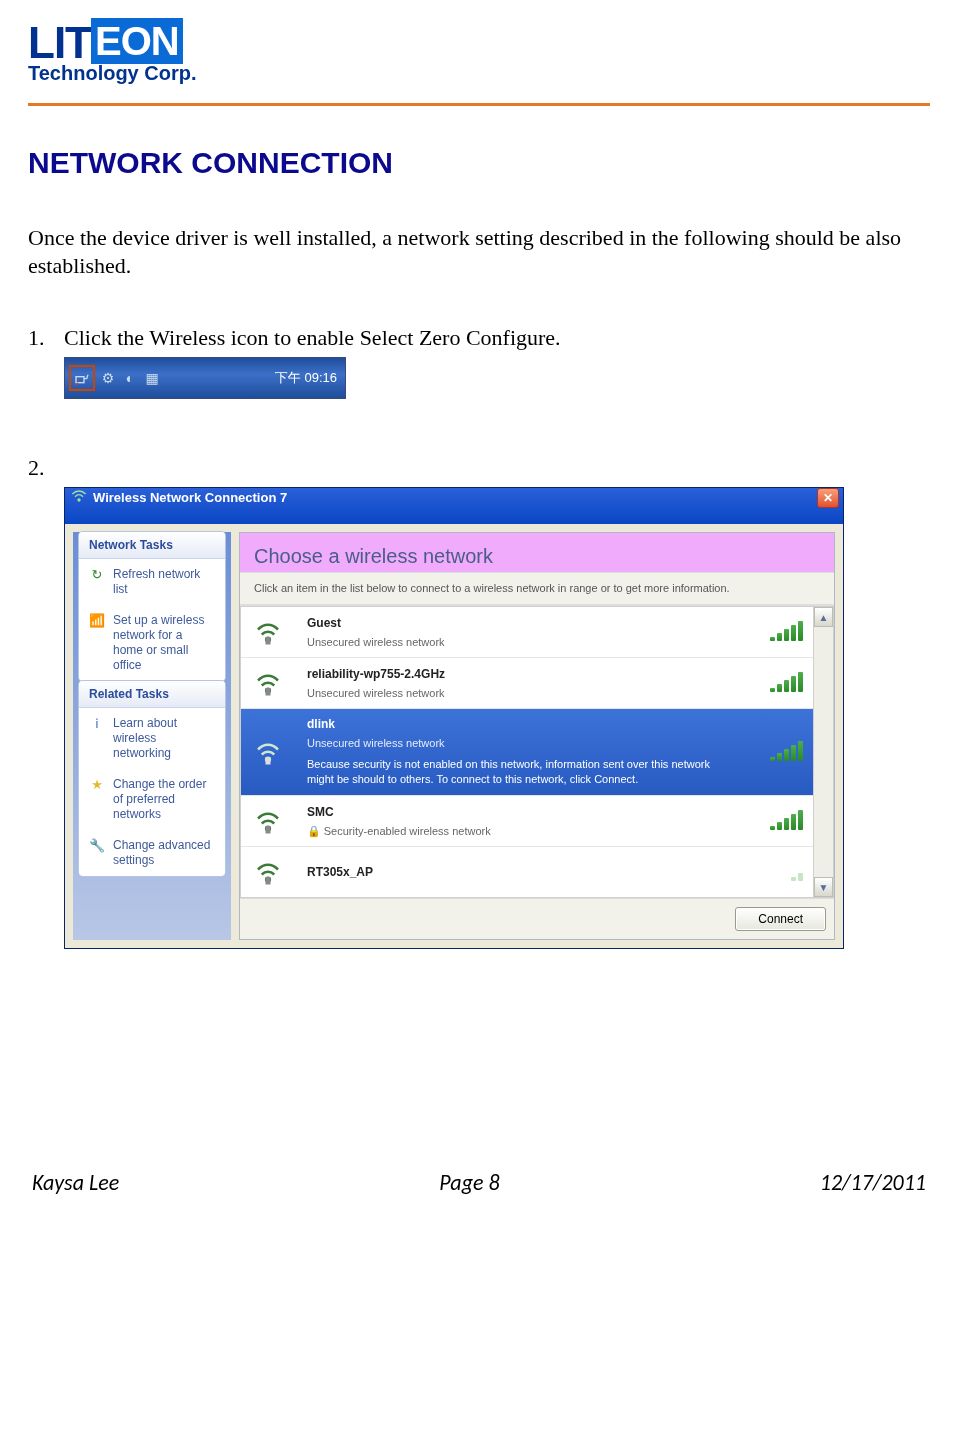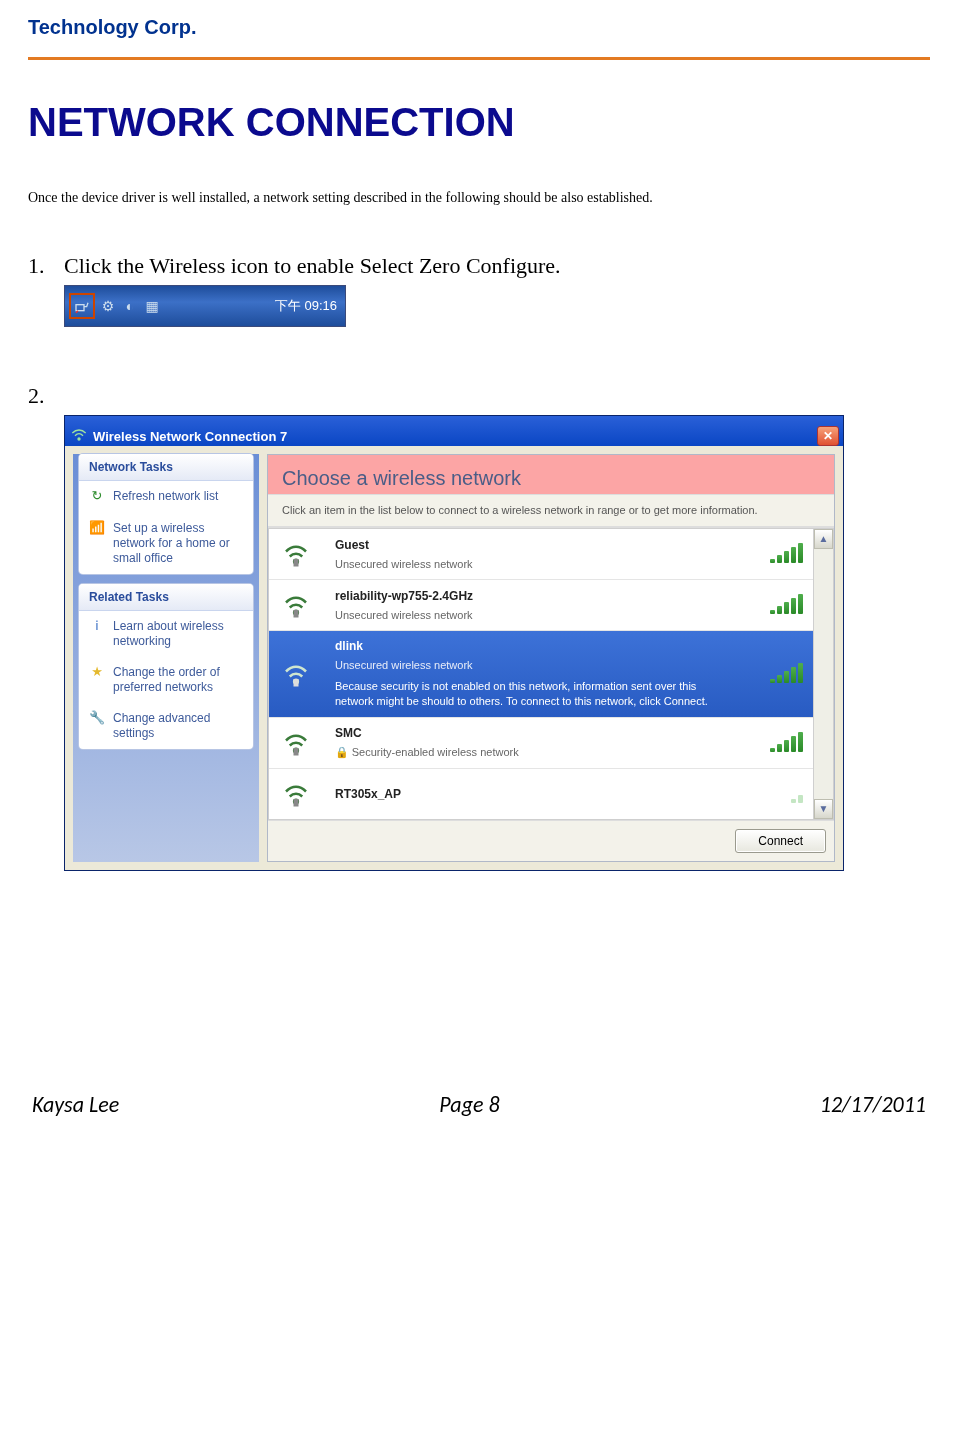--- a/index.html
+++ b/index.html
@@ -35,26 +35,26 @@
     text-shadow: 1px 1px 0 #fff;
   }
   .hr-orange {
     border:0;
     border-top:3px solid #e37a22;
     margin:18px 0 40px 0;
   }
   .h1 {
     font-family: Arial, Verdana, sans-serif;
     font-weight: 900;
-    font-size: 40px;
+    font-size: 30px;
     color:#0b0a8e;
     margin:0 0 44px 0;
   }
   .para {
-    font-size:14px;
+    font-size:22px;
     line-height:1.25;
     margin:0 0 46px 0;
     max-width:900px;
   }
   .step {
     font-size:22px;
     margin:0 0 6px 0;
     display:flex;
     gap:14px;
   }
@@ -96,23 +96,23 @@
   .dlg {
     margin-left:36px;
     width:780px;
     font-family: Tahoma, Verdana, sans-serif;
     font-size:12px;
     border:1px solid #0a246a;
     background:#ece9d8;
   }
   .dlg-titlebar {
     background:linear-gradient(#2a60d8,#0a46c4);
-    height:30px;
-    display:flex;
-    align-items:flex-end;
+    height:36px;
+    display:flex;
+    align-items:flex-start;
     padding:0 4px 0 6px;
     color:#fff;
   }
   .dlg-titlebar .ti {
     display:flex; align-items:center; gap:6px; font-weight:bold; font-size:13px;
   }
   .dlg-close {
     margin-left:auto;
     width:22px; height:20px;
     background:linear-gradient(#f7a27a,#e05030);
@@ -121,24 +121,24 @@
     display:flex; align-items:center; justify-content:center;
     color:#fff; font-weight:bold; font-size:12px;
   }
   .dlg-body {
     display:flex;
     padding:8px;
     gap:8px;
   }
   
   .side {
-    width:186px;
+    width:158px;
     background:linear-gradient(#6a8ed6,#b8c7e6);
     padding:0 0 12px 0;
-    display:flex; flex-direction:column; gap:10px;
+    display:flex; flex-direction:column; 
     color:#3a4c7d;
   }
   .side-section {
     margin:0 6px;
     background:#fff;
     border-radius:4px;
     overflow:hidden;
     box-shadow:0 0 0 1px #b7c5e4;
   }
   .side-h {
@@ -157,21 +157,21 @@
     line-height:1.25;
   }
   .side-item .ic {
     width:16px; height:16px; flex-shrink:0;
     display:inline-flex; align-items:center; justify-content:center;
     font-size:13px;
   }
   
   .main {
     flex:1;
-    background:#fca5a5;
+    background:#f0abfc;
     border:1px solid #b0b8c8;
     padding:0;
     position:relative;
     display:flex; flex-direction:column;
   }
   .main-h {
     font-family: Tahoma, sans-serif;
     color:#4a5d87;
     font-size:20px;
     padding:12px 14px 4px 14px;
@@ -274,20 +274,24 @@
     font-size:22px;
     padding:0 4px;
   }
 </style>
 </head>
 <body>
 
 <div class="page">
 
   <div class="logo-area">
+    <div class="logo-word">
+      <span class="logo-l">LIT</span>
+      <span class="logo-box">EON</span>
+    </div>
     <div class="logo-sub">Technology Corp.</div>
   </div>
 
   <hr class="hr-orange">
 
   <h1 class="h1">NETWORK CONNECTION</h1>
 
   <p class="para">Once the device driver is well installed, a network setting described in the following should be also established.</p>
 
   <div class="step">

